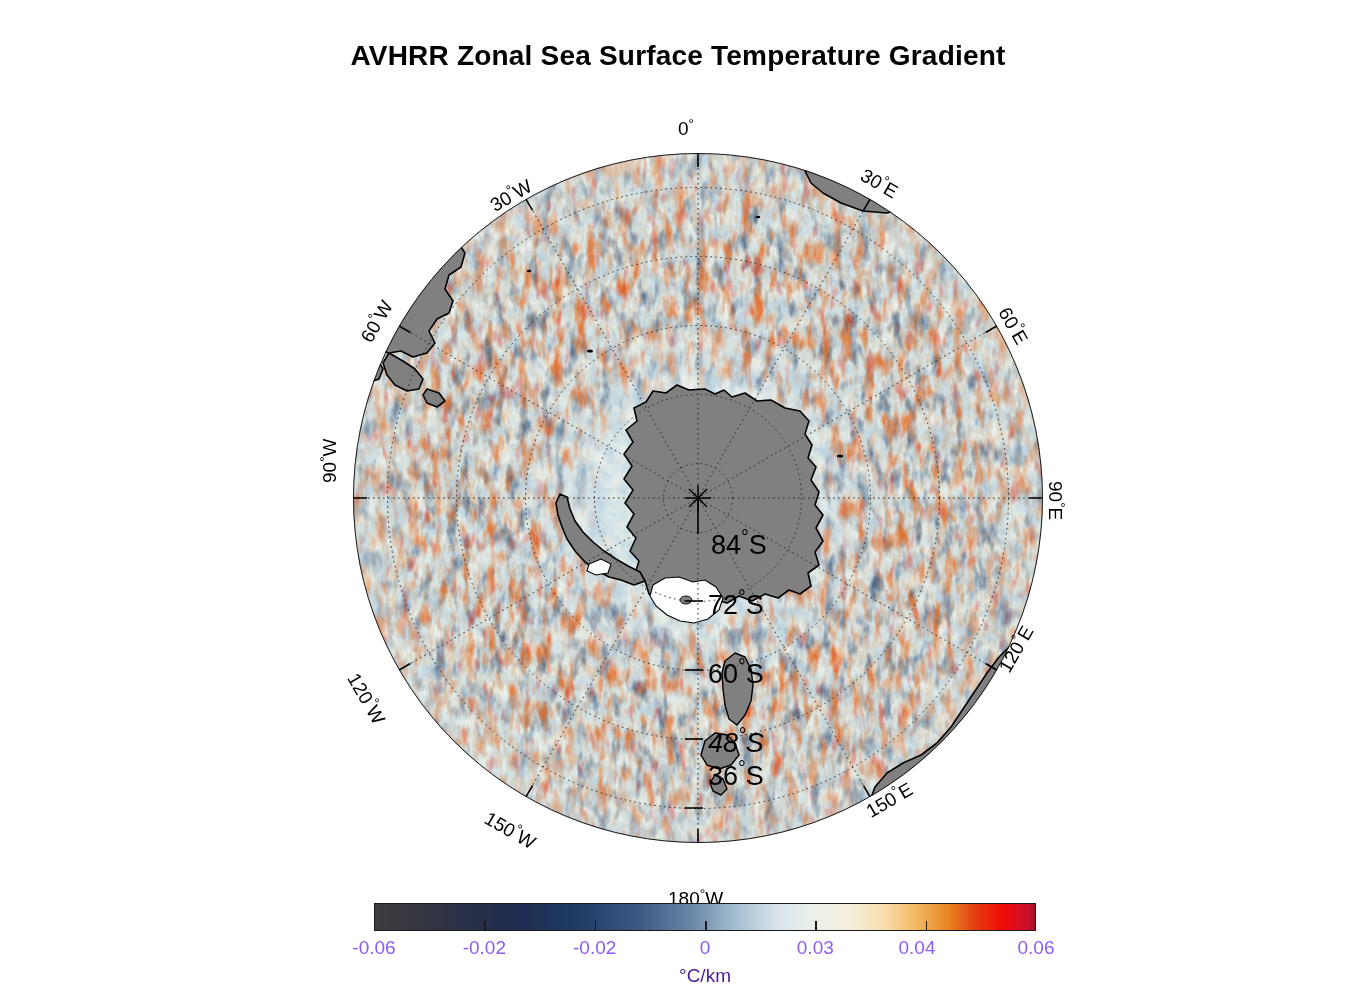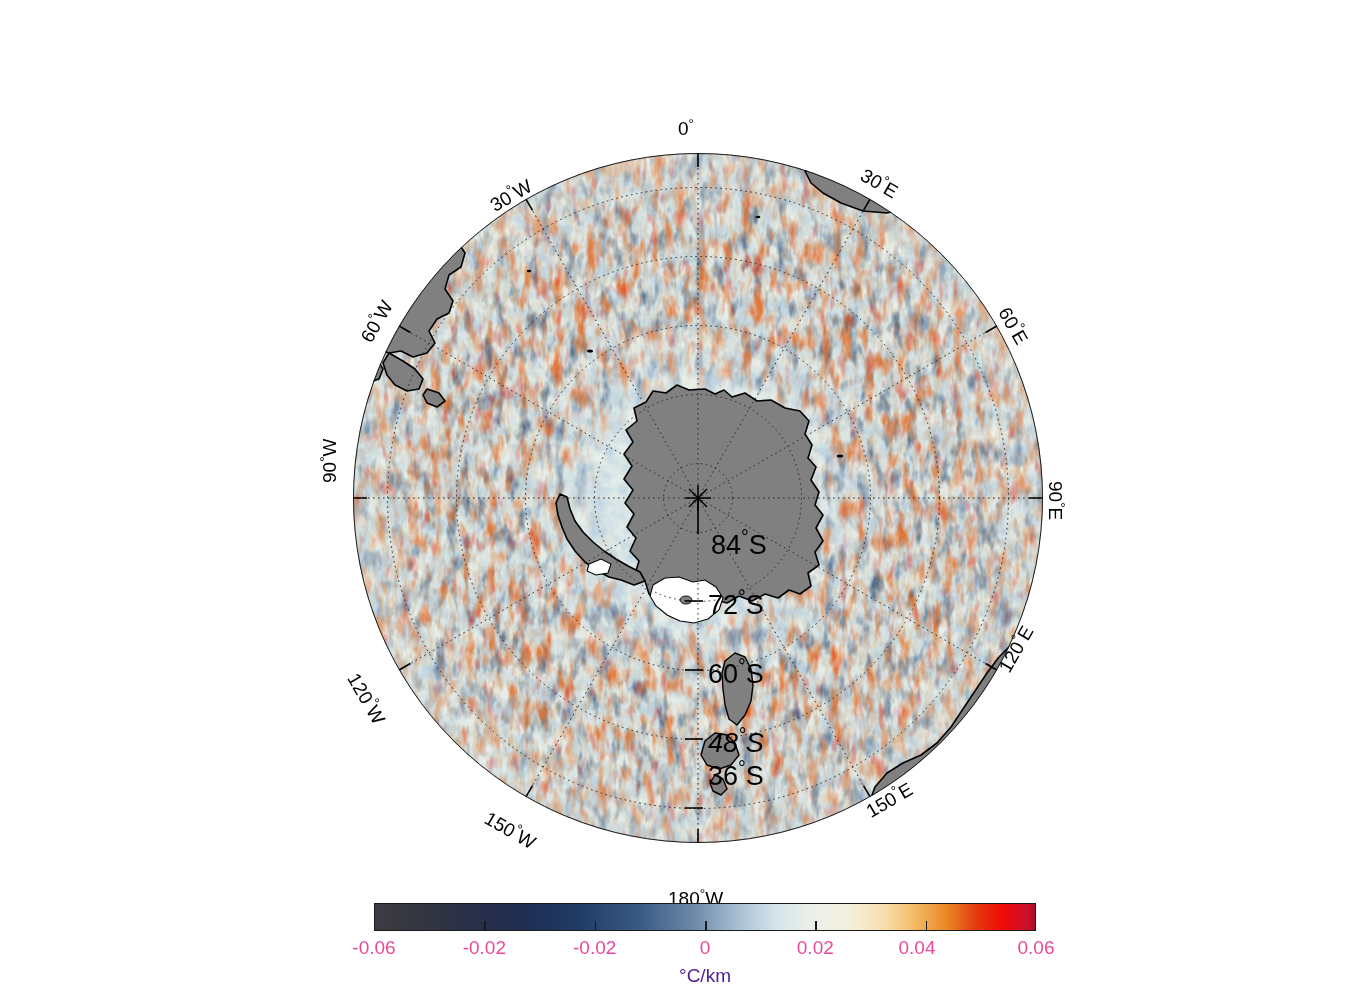--- a/index.html
+++ b/index.html
@@ -64,33 +64,34 @@
       #f7dfae 77%,
       #f3b963 82%,
       #ea8221 87%,
       #e23c10 91%,
       #f00b06 95%,
       #c8102e 99%,
       #a50f28 100%);
   }
   .cb-tick{position:absolute;top:18px;width:1.6px;height:10px;background:#1a1a1a;}
   .cb-label{
-    position:absolute;top:34px;font-size:19px;color:#ec4899;
+    position:absolute;top:34px;font-size:19px;color:#8b5cf6;
     transform:translateX(-50%);white-space:nowrap;
   }
   #cb-units{
     position:absolute;top:62px;left:331px;transform:translateX(-50%);
     font-size:19px;color:#4c1d95;white-space:nowrap;
   }
 </style>
 </head>
 <body>
 
 <div id="figure">
 
+  <div class="title" id="main-title">AVHRR Zonal Sea Surface Temperature Gradient</div>
 
   <div id="map-area">
 
     <div id="map-clip">
 
       <svg id="sst-field" class="fill" viewBox="0 0 690 690" preserveAspectRatio="none">
         <defs>
 
           <filter id="oceanNoise" x="0" y="0" width="100%" height="100%">
             <feTurbulence type="fractalNoise" baseFrequency="0.055 0.055" numOctaves="4" seed="17" result="t"></feTurbulence>
@@ -377,20 +378,20 @@
     <div class="cb-tick" style="left:110.3px;"></div>
     <div class="cb-tick" style="left:220.7px;"></div>
     <div class="cb-tick" style="left:331px;"></div>
     <div class="cb-tick" style="left:441.3px;"></div>
     <div class="cb-tick" style="left:551.7px;"></div>
 
     <div class="cb-label" style="left:0px;">-0.06</div>
     <div class="cb-label" style="left:110.3px;">-0.02</div>
     <div class="cb-label" style="left:220.7px;">-0.02</div>
     <div class="cb-label" style="left:331px;">0</div>
-    <div class="cb-label" style="left:441.3px;">0.02</div>
+    <div class="cb-label" style="left:441.3px;">0.03</div>
     <div class="cb-label" style="left:543px;">0.04</div>
     <div class="cb-label" style="left:662px;">0.06</div>
 
     <div id="cb-units">°C/km</div>
   </div>
 
 </div>
 
 </body></html>

